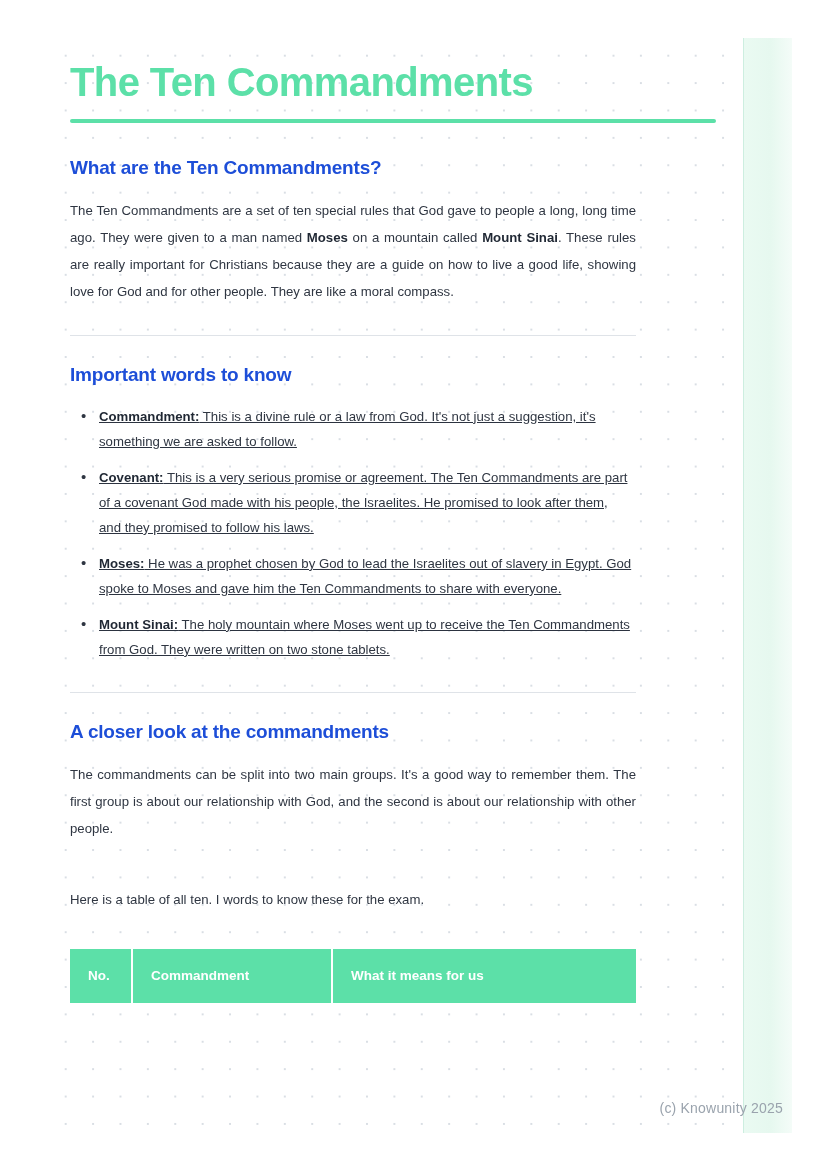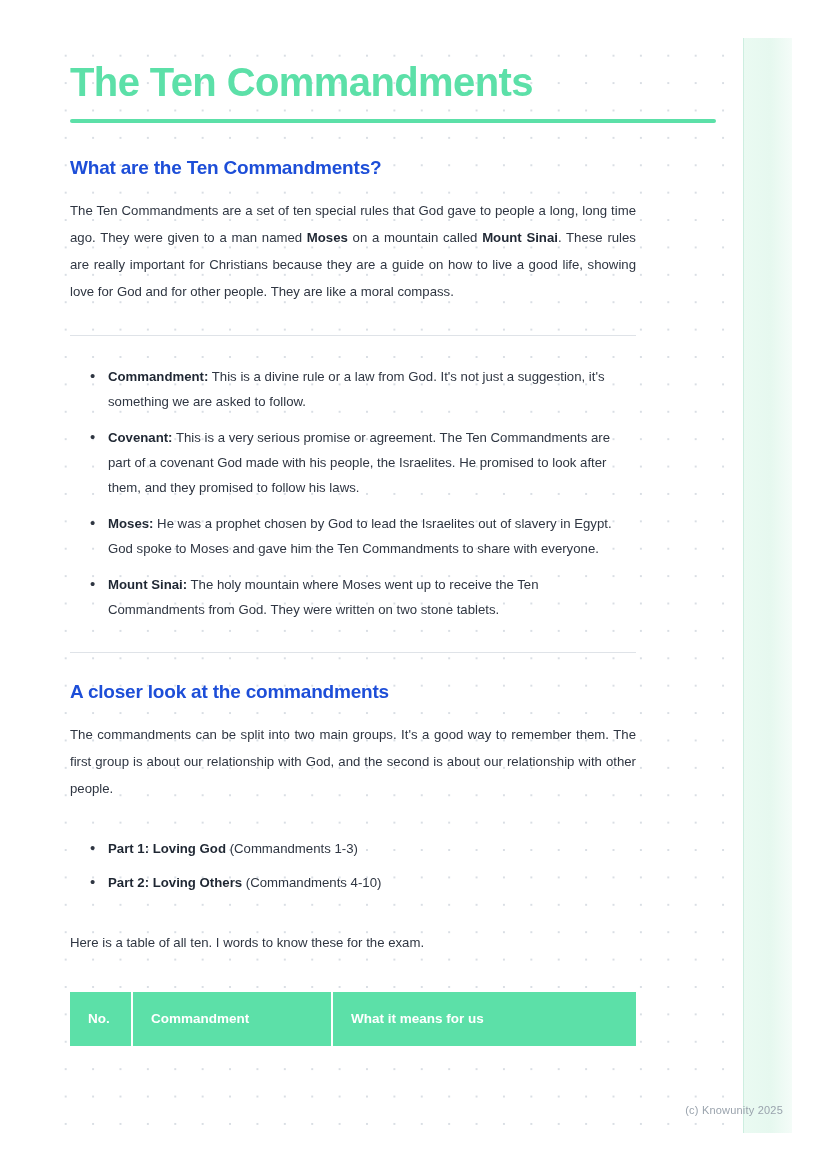--- a/index.html
+++ b/index.html
@@ -83,23 +83,24 @@
     color: #2f3642;
     width: 566px;
   }
   .divider {
     height: 1px;
     background: #dfe3e8;
     width: 566px;
     margin: 30px 0 28px 0;
   }
   ul.list {
-    margin: 12px;
+    margin: 3px;
     padding: 0 0 0 24px;
     list-style: none;
+    text-decoration: underline;
   }
   ul.list li {
     position: relative;
     font-size: 13.2px;
     line-height: 25px;
     margin-bottom: 11px;
     color: #2f3642;
     padding-left: 2px;
   }
   ul.list li::before {
@@ -130,21 +131,21 @@
     height: 54px;
     border-right: 2px solid #ffffff;
   }
   .tbl th:last-child { border-right: none; }
   .col-no { width: 62px; }
   .col-cmd { width: 200px; }
   .copyright {
     position: absolute;
     right: 45px;
     bottom: 55px;
-    font-size: 11px;
+    font-size: 14px;
     color: #9aa3ad;
     letter-spacing: 0.2px;
     white-space: nowrap;
   }
 </style>
 </head>
 <body>
 
 <div class="page">
 
@@ -155,38 +156,35 @@
   <div class="content">
 
     <h1 class="doc-title">The Ten Commandments</h1>
     <div class="title-rule"></div>
 
     <h2 class="sec-title">What are the Ten Commandments?</h2>
     <p class="body-text"><span>The Ten Commandments are a set of ten special rules that God gave to people a long, long time ago. They were given to a man named </span><strong>Moses</strong><span> on a mountain called </span><strong>Mount Sinai</strong><span>. These rules are really important for Christians because they are a guide on how to live a good life, showing love for God and for other people. They are like a moral compass.</span></p>
 
     <div class="divider"></div>
 
+    <h2 class="sec-title">Important words to know</h2>
     <ul class="list">
       <li><strong>Commandment:</strong><span> This is a divine rule or a law from God. It's not just a suggestion, it's something we are asked to follow.</span></li>
       <li><strong>Covenant:</strong><span> This is a very serious promise or agreement. The Ten Commandments are part of a covenant God made with his people, the Israelites. He promised to look after them, and they promised to follow his laws.</span></li>
       <li><strong>Moses:</strong><span> He was a prophet chosen by God to lead the Israelites out of slavery in Egypt. God spoke to Moses and gave him the Ten Commandments to share with everyone.</span></li>
       <li><strong>Mount Sinai:</strong><span> The holy mountain where Moses went up to receive the Ten Commandments from God. They were written on two stone tablets.</span></li>
     </ul>
 
     <div class="divider"></div>
 
     <h2 class="sec-title">A closer look at the commandments</h2>
     <p class="body-text">The commandments can be split into two main groups. It's a good way to remember them. The first group is about our relationship with God, and the second is about our relationship with other people.</p>
 
     <div class="spacer-sm"></div>
 
-    <ul class="list tight">
-      <li><strong>Part 1: Loving God</strong><span> (Commandments 1-3)</span></li>
-      <li><strong>Part 2: Loving Others</strong><span> (Commandments 4-10)</span></li>
-    </ul>
 
     <div class="spacer-sm"></div>
 
     <p class="body-text">Here is a table of all ten. I words to know these for the exam.</p>
 
     <div class="spacer-md"></div>
 
     <table class="tbl">
       <thead>
         <tr>

